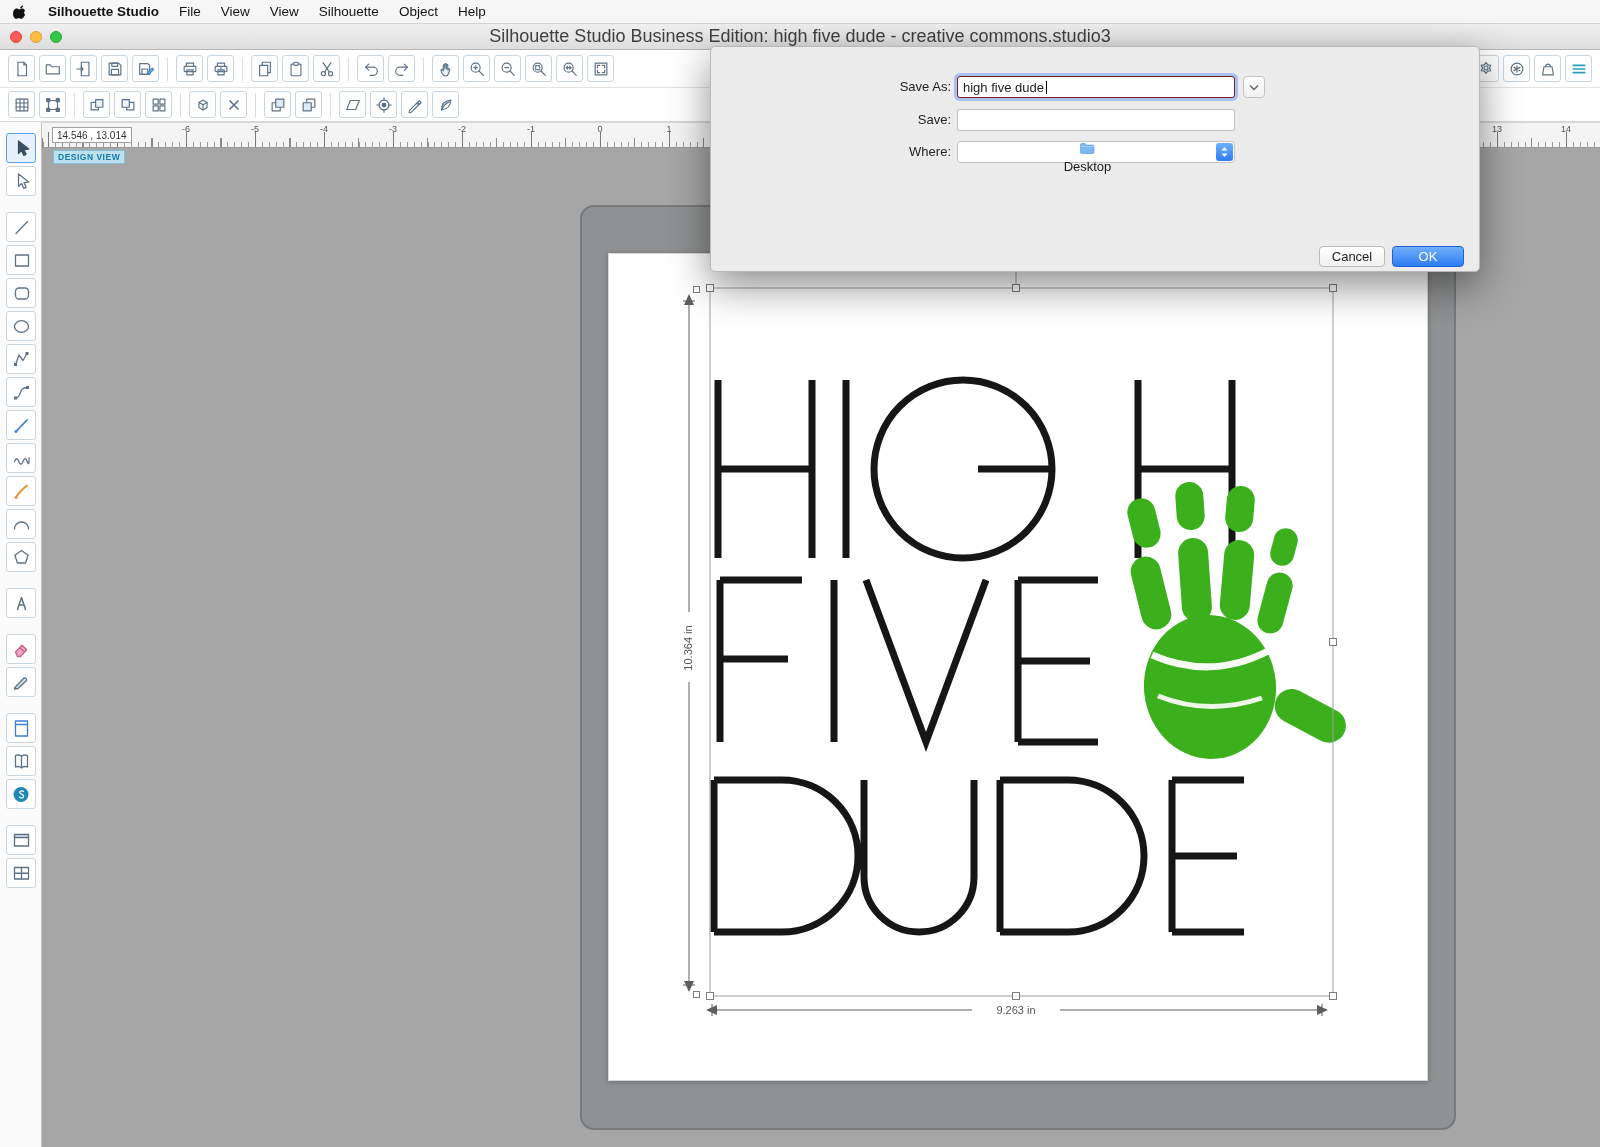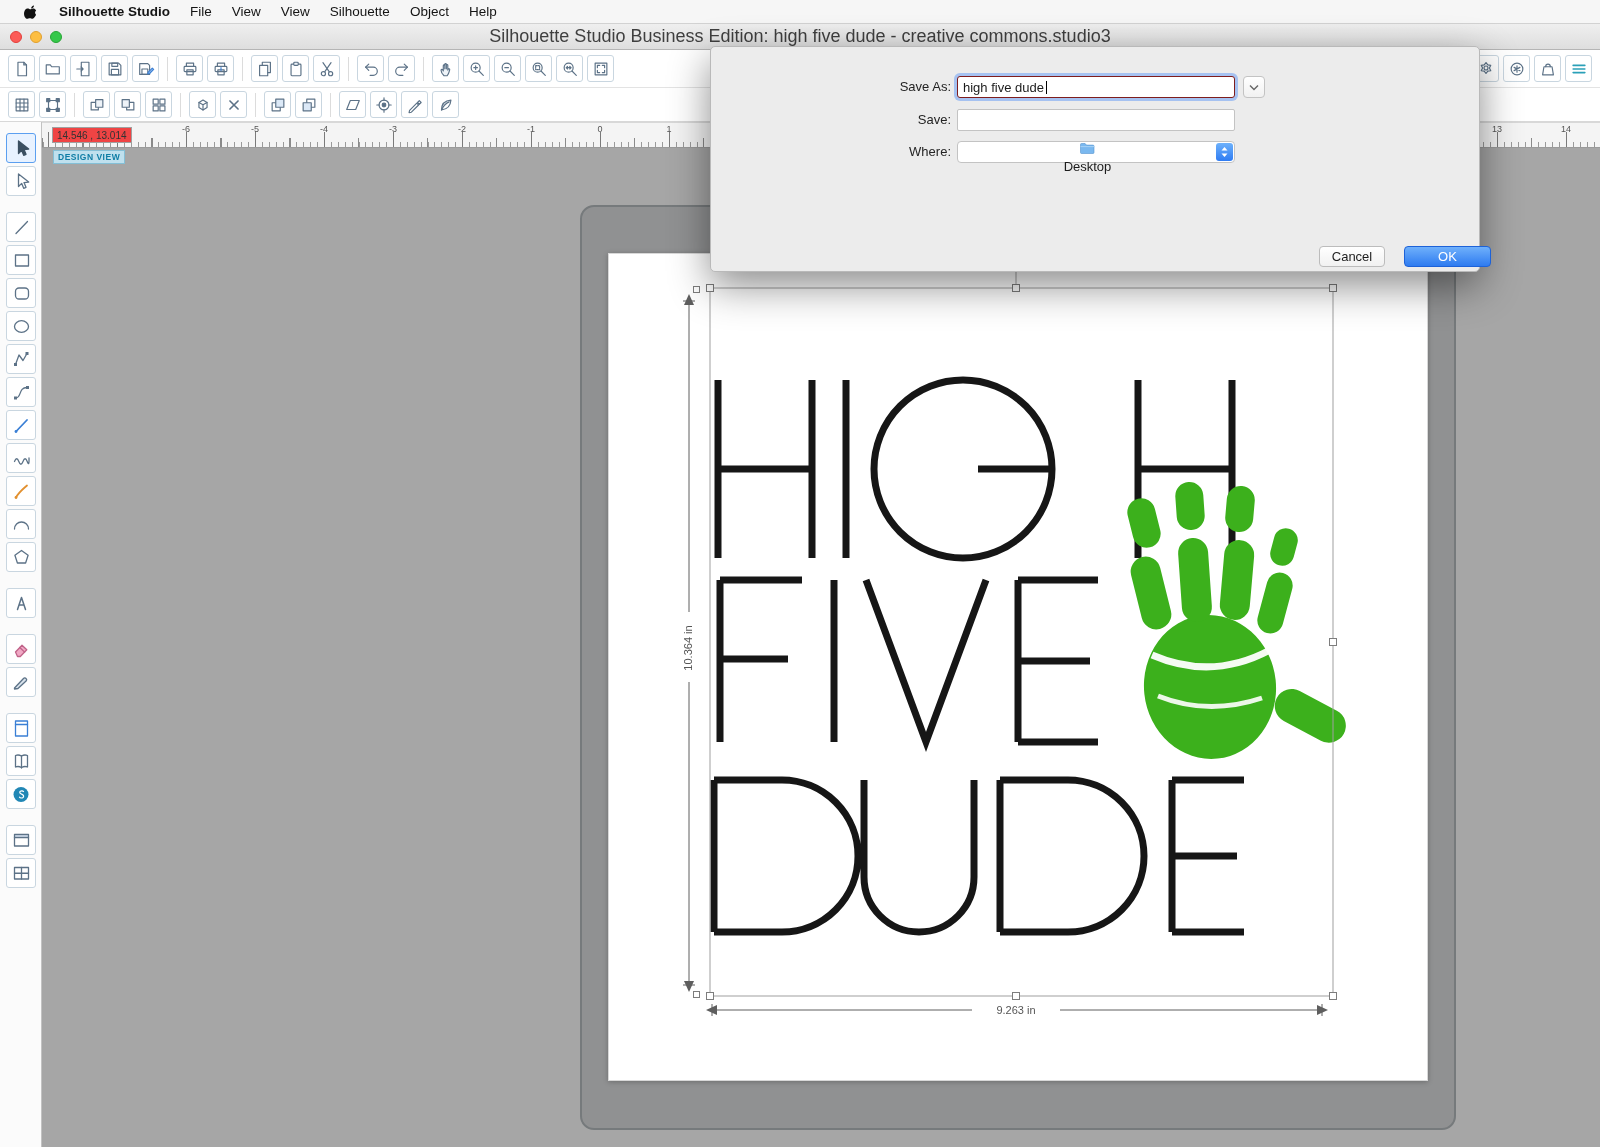--- a/index.html
+++ b/index.html
@@ -1,19 +1,19 @@
 <!DOCTYPE html>
 <html><head>
 <meta charset="utf-8">
 <style>
   * { margin:0; padding:0; box-sizing:border-box; }
   html,body { width:1600px; height:1147px; overflow:hidden; font-family:"Liberation Sans",sans-serif; background:#a6a6a6; position:relative; user-select:none; }
 
   
-  #menubar { position:absolute; top:0; left:0; right:0; height:24px; background:#f6f6f6; border-bottom:1px solid #d2d2d2; display:flex; align-items:center; padding-left:24px; gap:20px; font-size:13.5px; color:#141414; z-index:20; }
+  #menubar { position:absolute; top:0; left:0; right:0; height:24px; background:#f6f6f6; border-bottom:1px solid #d2d2d2; display:flex; align-items:center; padding-left:13px; gap:20px; font-size:13.5px; color:#141414; z-index:20; }
   #menubar .apple { width:15px; height:16px; display:flex; align-items:center; }
   #menubar .app-name { font-weight:bold; }
   #menubar .menu-item { cursor:default; }
 
   
   #titlebar { position:absolute; top:24px; left:0; right:0; height:26px; background:linear-gradient(#efefef,#dedede); border-bottom:1px solid #b5b5b5; display:flex; align-items:center; justify-content:center; font-size:18px; color:#3f3f3f; z-index:20; }
   .traffic { position:absolute; left:10px; top:7px; display:flex; gap:8px; }
   .traffic span { width:12px; height:12px; border-radius:50%; display:inline-block; }
   .tl-close { background:#fc5b57; border:1px solid #e2403b; }
   .tl-min   { background:#fdbe41; border:1px solid #e0a030; }
@@ -27,21 +27,21 @@
   #tb-main-right { margin-left:auto; display:flex; gap:4px; }
   .icn { display:flex; align-items:center; justify-content:center; }
 
   
   #ruler { position:absolute; top:122px; left:42px; right:0; height:26px; background:#f4f4f4; border-bottom:1px solid #9a9a9a; border-top:1px solid #d8d8d8; z-index:6; overflow:hidden; }
   .ticks-minor { position:absolute; bottom:0; left:0; right:0; height:5px; background:repeating-linear-gradient(to right,#9a9a9a 0 1px,transparent 1px 6.9px); background-position:6px 0; }
   .ticks-mid { position:absolute; bottom:0; left:0; right:0; height:9px; background:repeating-linear-gradient(to right,#8a8a8a 0 1px,transparent 1px 34.5px); background-position:6px 0; }
   .ticks-major { position:absolute; bottom:0; left:0; right:0; height:15px; background:repeating-linear-gradient(to right,#7a7a7a 0 1px,transparent 1px 69px); background-position:6px 0; }
   .ruler-num { position:absolute; top:1px; font-size:9px; color:#555; transform:translateX(-50%); }
 
-  #coord-readout { position:absolute; left:52px; top:127px; z-index:22; background:#ef4444; border:1px solid #a0a0a0; font-size:10px; color:#333; padding:0 4px; height:16px; line-height:15px; }
+  #coord-readout { position:absolute; left:52px; top:127px; z-index:22; background:#ffffff; border:1px solid #a0a0a0; font-size:10px; color:#333; padding:0 4px; height:16px; line-height:15px; }
   #view-badge { position:absolute; left:53px; top:150px; z-index:22; background:#bfe0ee; border:1px solid #84bfd6; color:#0f7da5; font-size:8.5px; font-weight:bold; letter-spacing:.5px; padding:1px 4px; }
 
   
   #toolpanel { position:absolute; left:0; top:122px; bottom:0; width:42px; background:#fbfbfb; border-right:1px solid #c2c2c2; z-index:15; padding-top:8px; }
   .tool-btn { width:30px; height:30px; border:1px solid #c9d6e0; border-radius:3px; background:#fff; margin:3px auto; display:flex; align-items:center; justify-content:center; }
   .tool-btn.active { border-color:#5b9ff0; background:#e8f2ff; }
   .tool-gap { height:10px; }
 
   
   #canvas { position:absolute; left:43px; top:148px; right:0; bottom:0; background:#a6a6a6; z-index:1; }
@@ -57,21 +57,21 @@
   .dlg-input { position:absolute; top:0; height:22px; background:#fff; border:1px solid #c3c3c3; border-radius:2px; display:flex; align-items:center; padding:0 5px; font-size:13px; }
   .dlg-input.focus { border:1px solid #7f1d1d; box-shadow:0 0 0 3px rgba(110,160,245,.55); border-radius:3px; }
   .caret { display:inline-block; width:1px; height:13px; background:#000; margin-left:2px; }
   .disclosure { position:absolute; left:532px; top:0; width:22px; height:22px; background:linear-gradient(#fff,#f1f1f1); border:1px solid #c3c3c3; border-radius:4px; display:flex; align-items:center; justify-content:center; }
   .popup { position:absolute; top:0; height:22px; background:#fff; border:1px solid #c3c3c3; border-radius:4px; display:flex; align-items:center; gap:5px; padding:0 22px 0 5px; font-size:13px;flex-direction:column; }
   .stepper { position:absolute; right:1px; top:1px; width:17px; height:18px; border-radius:3px; background:linear-gradient(#6db1fb,#2f7cf3); display:flex; align-items:center; justify-content:center; }
   .dlg-band { position:absolute; left:0; right:0; top:132px; height:56px; background:#e4e4e4; border-top:1px solid #cfcfcf; border-bottom:1px solid #cfcfcf; }
   .dlg-band .dlg-label { width:244px; }
   .btn { position:absolute; top:199px; height:21px; border-radius:4px; font-size:13px; font-family:"Liberation Sans",sans-serif; }
   .btn.cancel { left:608px; width:66px; background:linear-gradient(#ffffff,#f1f1f1); border:1px solid #bcbcbc; color:#1c1c1c; }
-  .btn.ok { left:681px; width:87px; background:linear-gradient(#6fb0fb,#2e7bf0); border:1px solid #1d62d8; color:#fff;margin-left:12px; }
+  .btn.ok { left:681px; width:72px; background:linear-gradient(#6fb0fb,#2e7bf0); border:1px solid #1d62d8; color:#fff; }
 </style>
 </head>
 <body>
 
 <div id="menubar">
   <span class="apple">
     <svg viewBox="0 0 17 17" width="14" height="15">
         <path fill="#111" d="M12.1 1.1c.1 1-.3 1.9-.9 2.6-.6.7-1.6 1.3-2.5 1.2-.1-.9.4-1.9 1-2.5.6-.7 1.7-1.2 2.4-1.3zM14.6 12.4c-.4 1-.6 1.4-1.2 2.3-.8 1.2-1.9 2.7-3.2 2.7-1.2 0-1.5-.8-3.1-.8-1.6 0-2 .8-3.1.8-1.4 0-2.4-1.4-3.2-2.6C-.9 11.5.3 6.7 2.9 5.3c1.2-.7 2.5-.4 3.6.1.8.4 1.6.4 2.5 0 1.1-.5 2.4-.9 3.7-.1.9.5 1.6 1.3 2 2.3-1.8 1-1.5 3.6-.1 4.8z"></path>
       </svg>
   </span>

